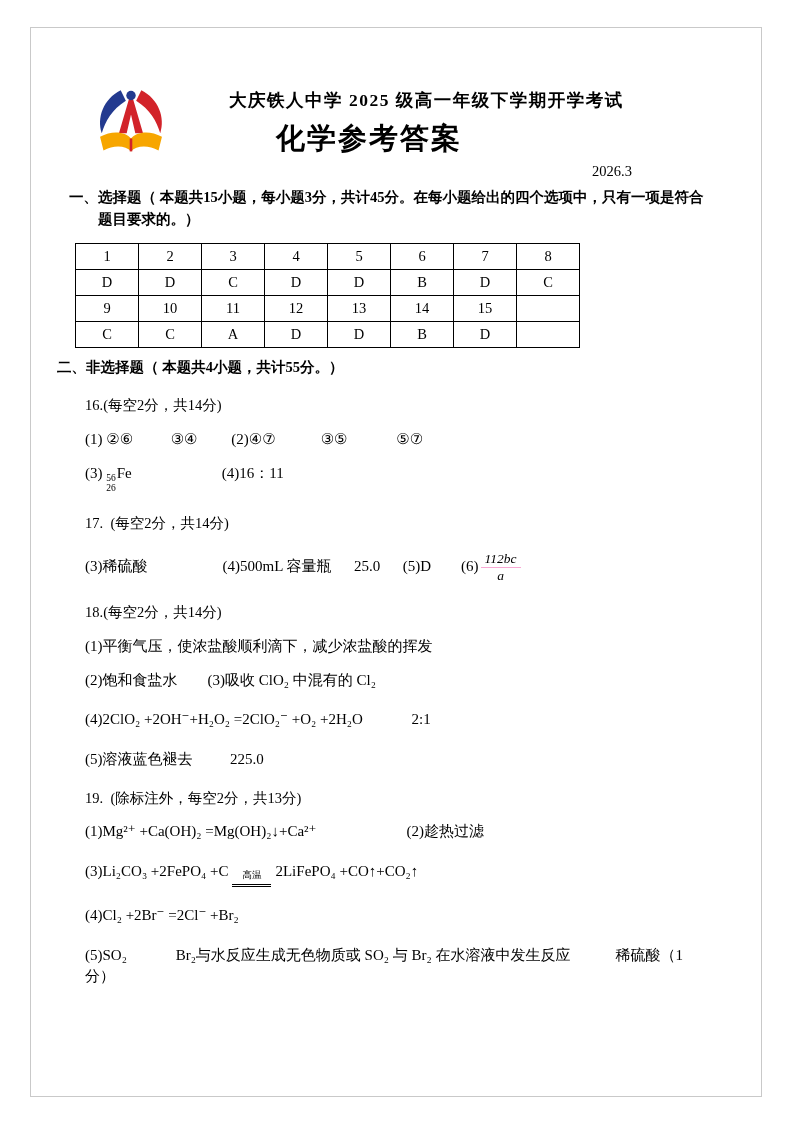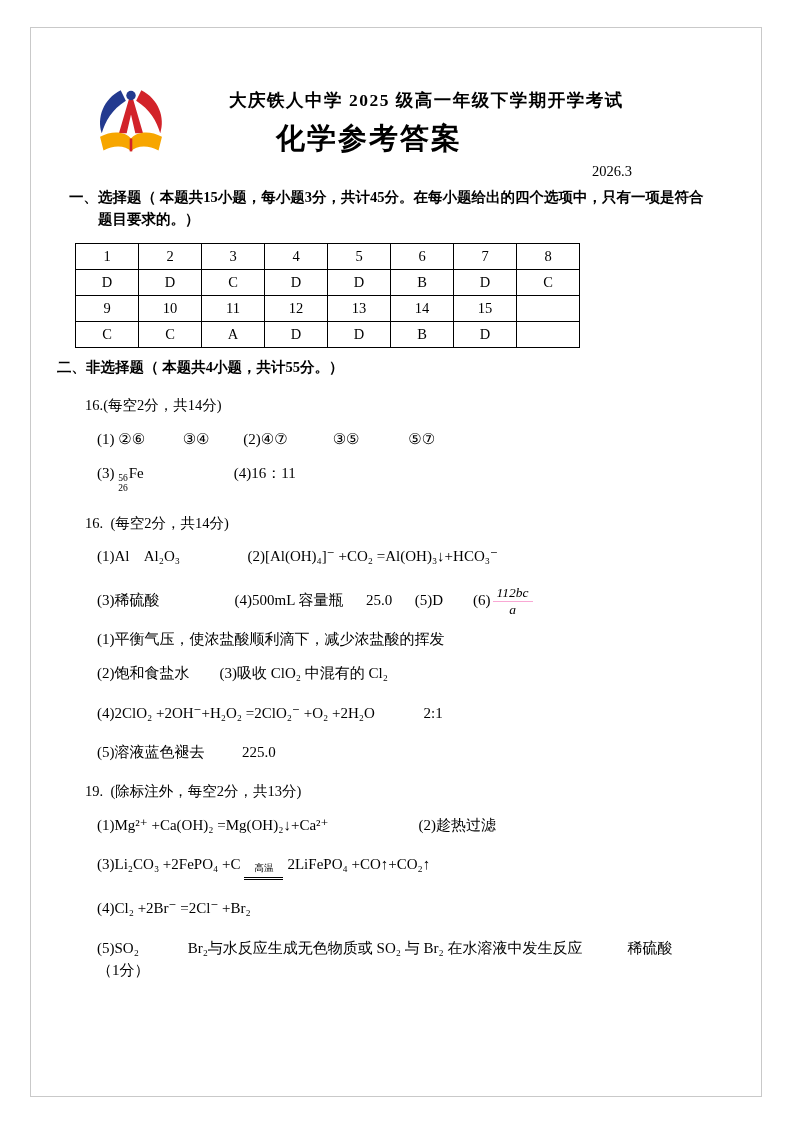--- a/index.html
+++ b/index.html
@@ -39,21 +39,21 @@
   .ans-table { border-collapse: collapse; margin: 12px 0 8px 18px; }
   .ans-table td {
     border: 1px solid #000;
     width: 63px; height: 26px;
     text-align: center; vertical-align: middle;
     font-size: 14.5px; padding: 0;
   }
   .qblock { padding-left: 28px; }
   .q-header { margin: 16px 0 0; font-size: 14.5px; white-space: pre-wrap; }
   .a-line {
-    margin: 12px 12px 0;
+    margin: 12px 0 0;
     white-space: pre-wrap;
     font-size: 15px; line-height: 1.45;
   }
   .mt-lg { margin-top: 18px; }
   .frac {
     display: inline-block; vertical-align: middle; text-align: center;
     font-style: italic; line-height: 1.05; font-size: 13.5px; margin-left: 2px;
   }
   .frac .fnum { display: block; padding: 0 4px 1px; border-bottom: 1px solid #f9a8d4; }
   .frac .fden { display: block; padding-top: 1px; }
@@ -138,26 +138,26 @@
 
   <p class="sec-heading sec2">二、非选择题（ 本题共4小题，共计55分。）</p>
 
   <div class="qblock">
     <p class="q-header">16.(每空2分，共14分)</p>
     <p class="a-line">(1) ②⑥          ③④         (2)④⑦            ③⑤             ⑤⑦</p>
     <p class="a-line"><span>(3) </span><span class="isotope"><span>56</span><span>26</span></span><span>Fe</span><span>                        (4)16：11</span></p>
   </div>
 
   <div class="qblock">
-    <p class="q-header mt-lg">16.  (每空2分，共14分)</p>
-    <p class="a-line">(1)Al    Al₂O₃                  (2)[Al(OH)₄]⁻ +CO₂ =Al(OH)₃↓+HCO₃⁻</p>
+    <p class="q-header mt-lg">17.  (每空2分，共14分)</p>
     <p class="a-line mt-lg"><span>(3)稀硫酸                    (4)500mL 容量瓶      25.0      (5)D        (6)</span><span class="frac"><span class="fnum">112bc</span><span class="fden">a</span></span></p>
   </div>
 
   <div class="qblock">
+    <p class="q-header mt-lg">18.(每空2分，共14分)</p>
     <p class="a-line">(1)平衡气压，使浓盐酸顺利滴下，减少浓盐酸的挥发</p>
     <p class="a-line">(2)饱和食盐水        (3)吸收 ClO₂ 中混有的 Cl₂</p>
     <p class="a-line mt-lg">(4)2ClO₂ +2OH⁻+H₂O₂ =2ClO₂⁻ +O₂ +2H₂O             2:1</p>
     <p class="a-line mt-lg">(5)溶液蓝色褪去          225.0</p>
   </div>
 
   <div class="qblock">
     <p class="q-header">19.  (除标注外，每空2分，共13分)</p>
     <p class="a-line">(1)Mg²⁺ +Ca(OH)₂ =Mg(OH)₂↓+Ca²⁺                        (2)趁热过滤</p>
     <p class="a-line mt-lg"><span>(3)Li₂CO₃ +2FePO₄ +C</span><span class="cond-eq"><span class="cond">高温</span></span><span>2LiFePO₄ +CO↑+CO₂↑</span></p>

